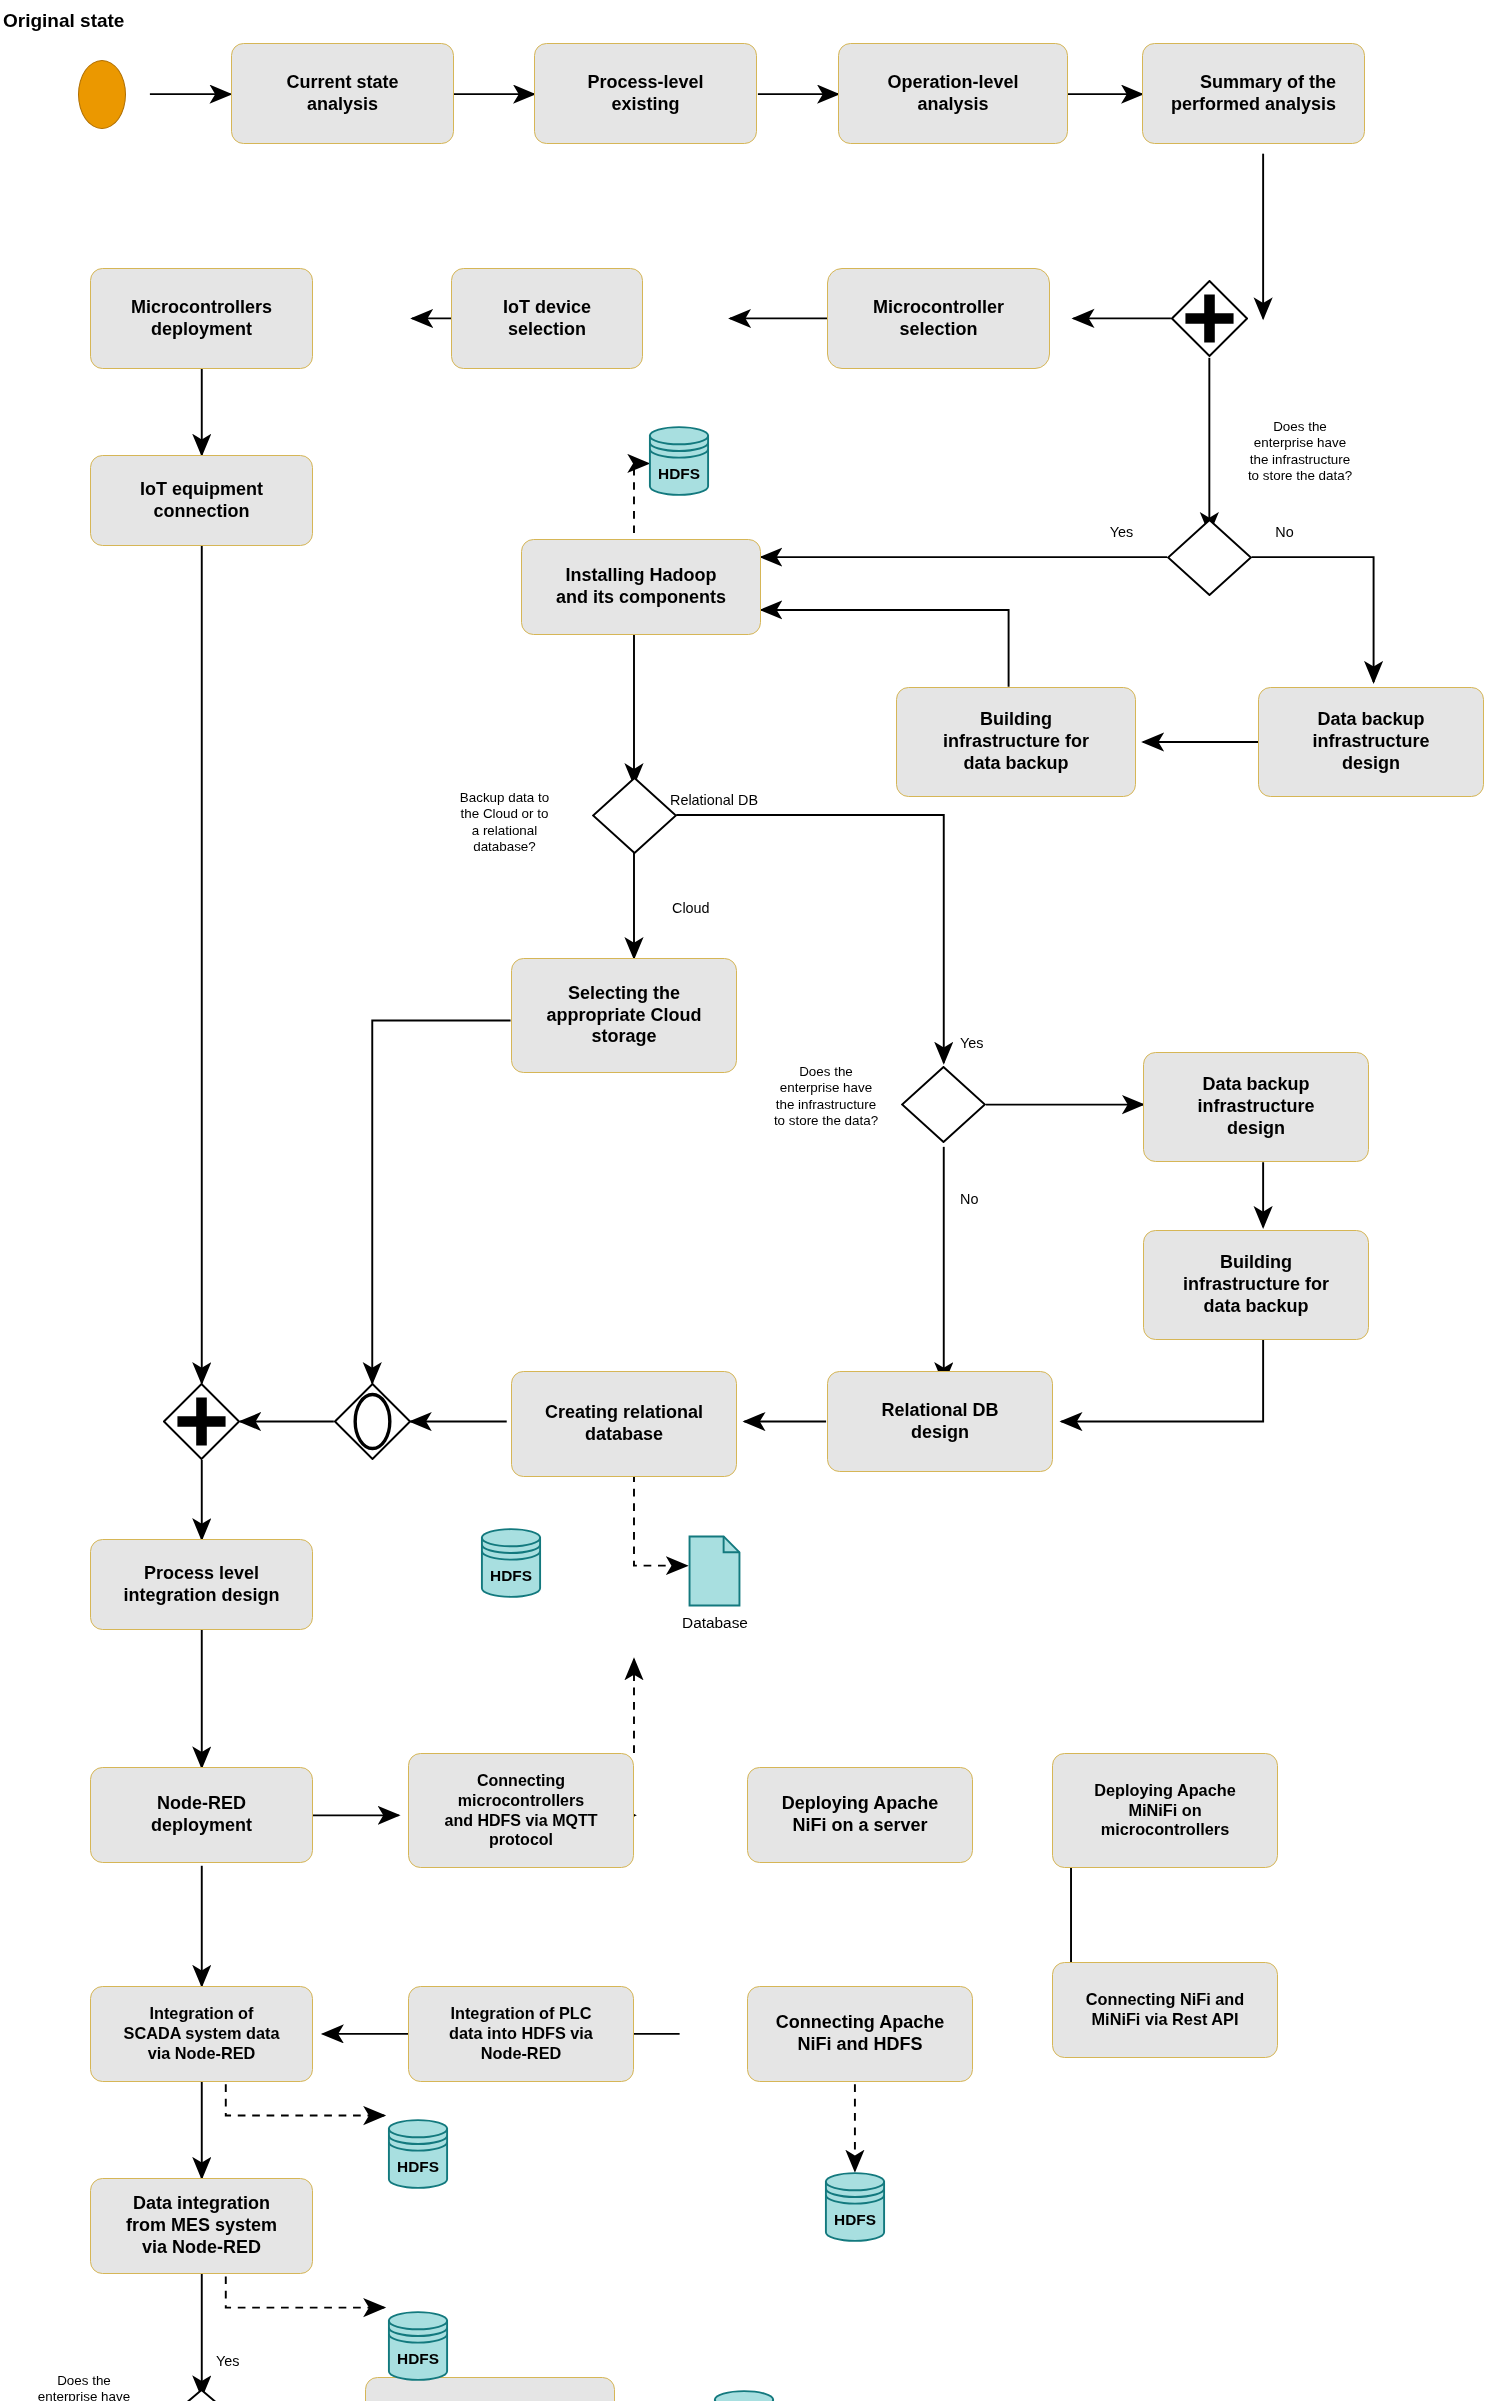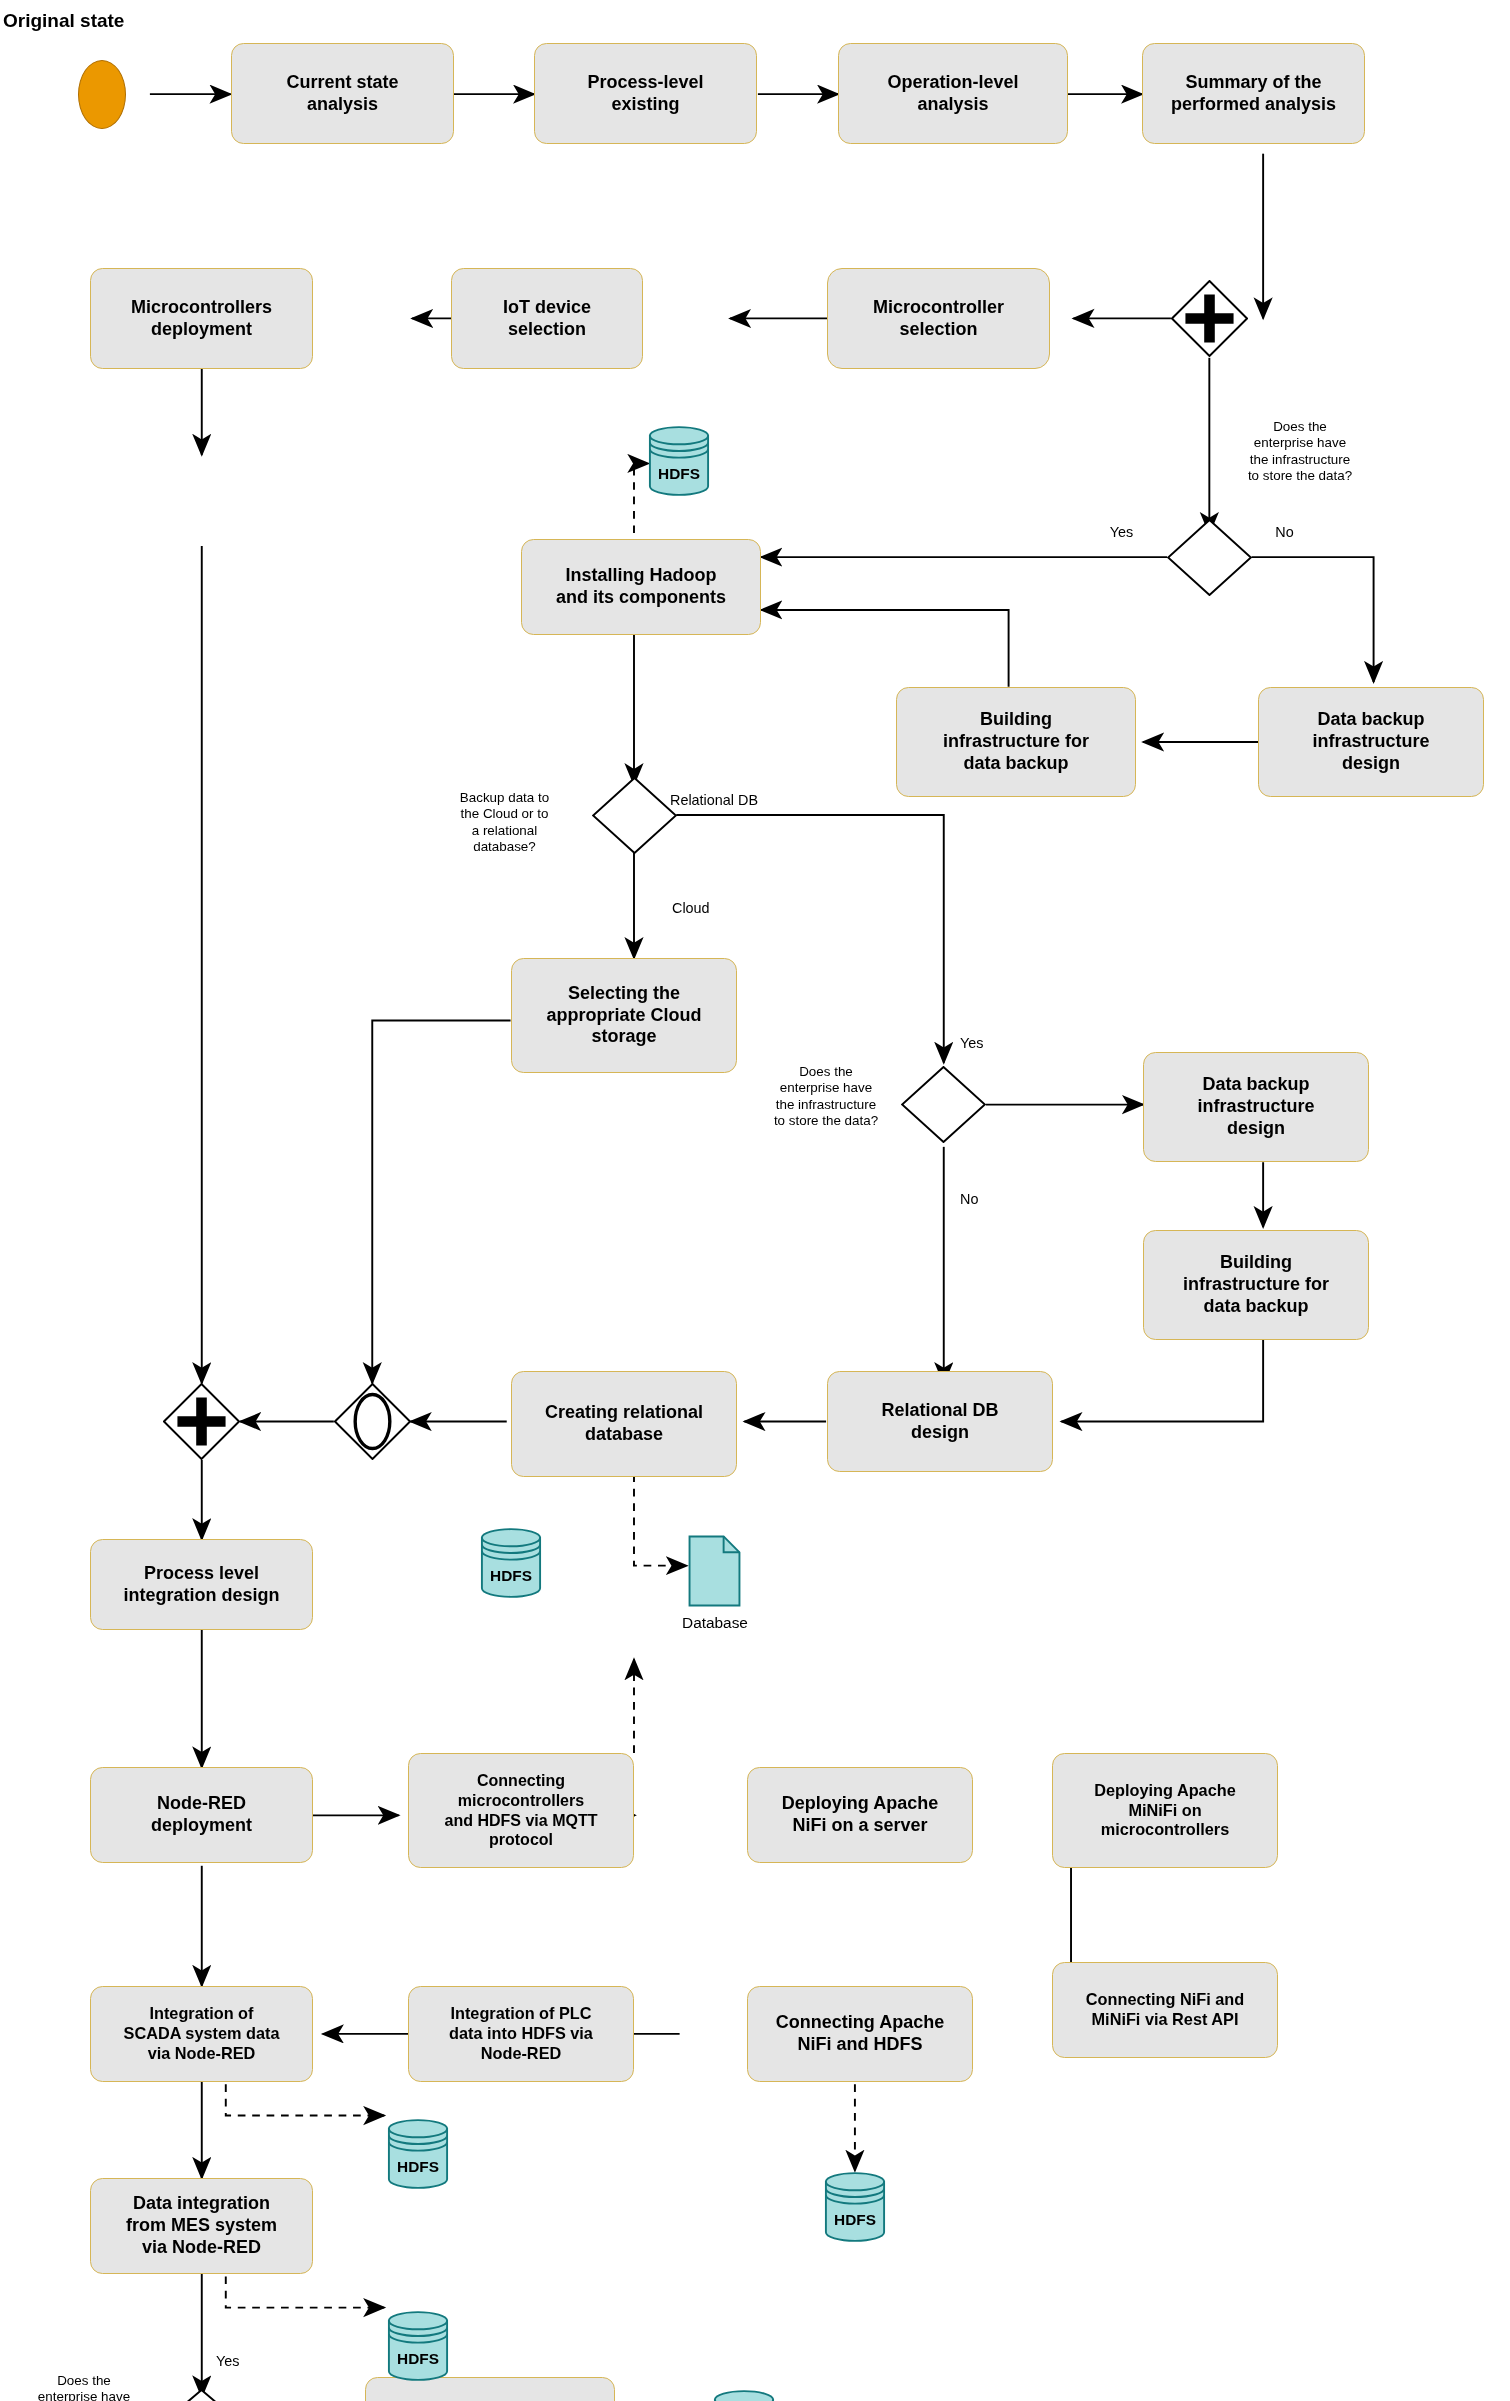--- a/index.html
+++ b/index.html
@@ -206,29 +206,31 @@
 
   <div class="event" style="left:78px; top:60px; width:48px; height:69px;"></div>
   <div class="event-label" style="left:3px; top:9.6px;">Original state</div>
 
   <div class="task" style="left:231px; top:43px; width:223px; height:101px; white-space:pre-line;">Current state
 analysis</div>
   <div class="task" style="left:534px; top:43px; width:223px; height:101px; white-space:pre-line;">Process-level
 existing</div>
   <div class="task" style="left:838px; top:43px; width:230px; height:101px; white-space:pre-line;">Operation-level
 analysis</div>
-  <div class="task" style="left:1142px; top:43px; width:223px; height:101px; white-space:pre-line;">Summary of the
+  <div class="task" style="left:1142px; top:43px; width:223px; height:101px; white-space:pre-line;text-align:right;">Summary of the
 performed analysis</div>
 
   <div class="task" style="left:827px; top:268px; width:223px; height:101px; white-space:pre-line;border-radius:15px;">Microcontroller
 selection</div>
   <div class="task" style="left:451px; top:268px; width:192px; height:101px; white-space:pre-line;">IoT device
 selection</div>
   <div class="task" style="left:90px; top:268px; width:223px; height:101px; white-space:pre-line;">Microcontrollers
 deployment</div>
+  <div class="task" style="left:90px; top:455px; width:223px; height:91px; white-space:pre-line;">IoT equipment
+connection</div>
 
   <div class="task" style="left:521px; top:539px; width:240px; height:96px; white-space:pre-line;">Installing Hadoop
 and its components</div>
 
   <div class="task" style="left:896px; top:687px; width:240px; height:110px; white-space:pre-line;">Building
 infrastructure for
 data backup</div>
   <div class="task" style="left:1258px; top:687px; width:226px; height:110px; white-space:pre-line;">Data backup
 infrastructure
 design</div>

